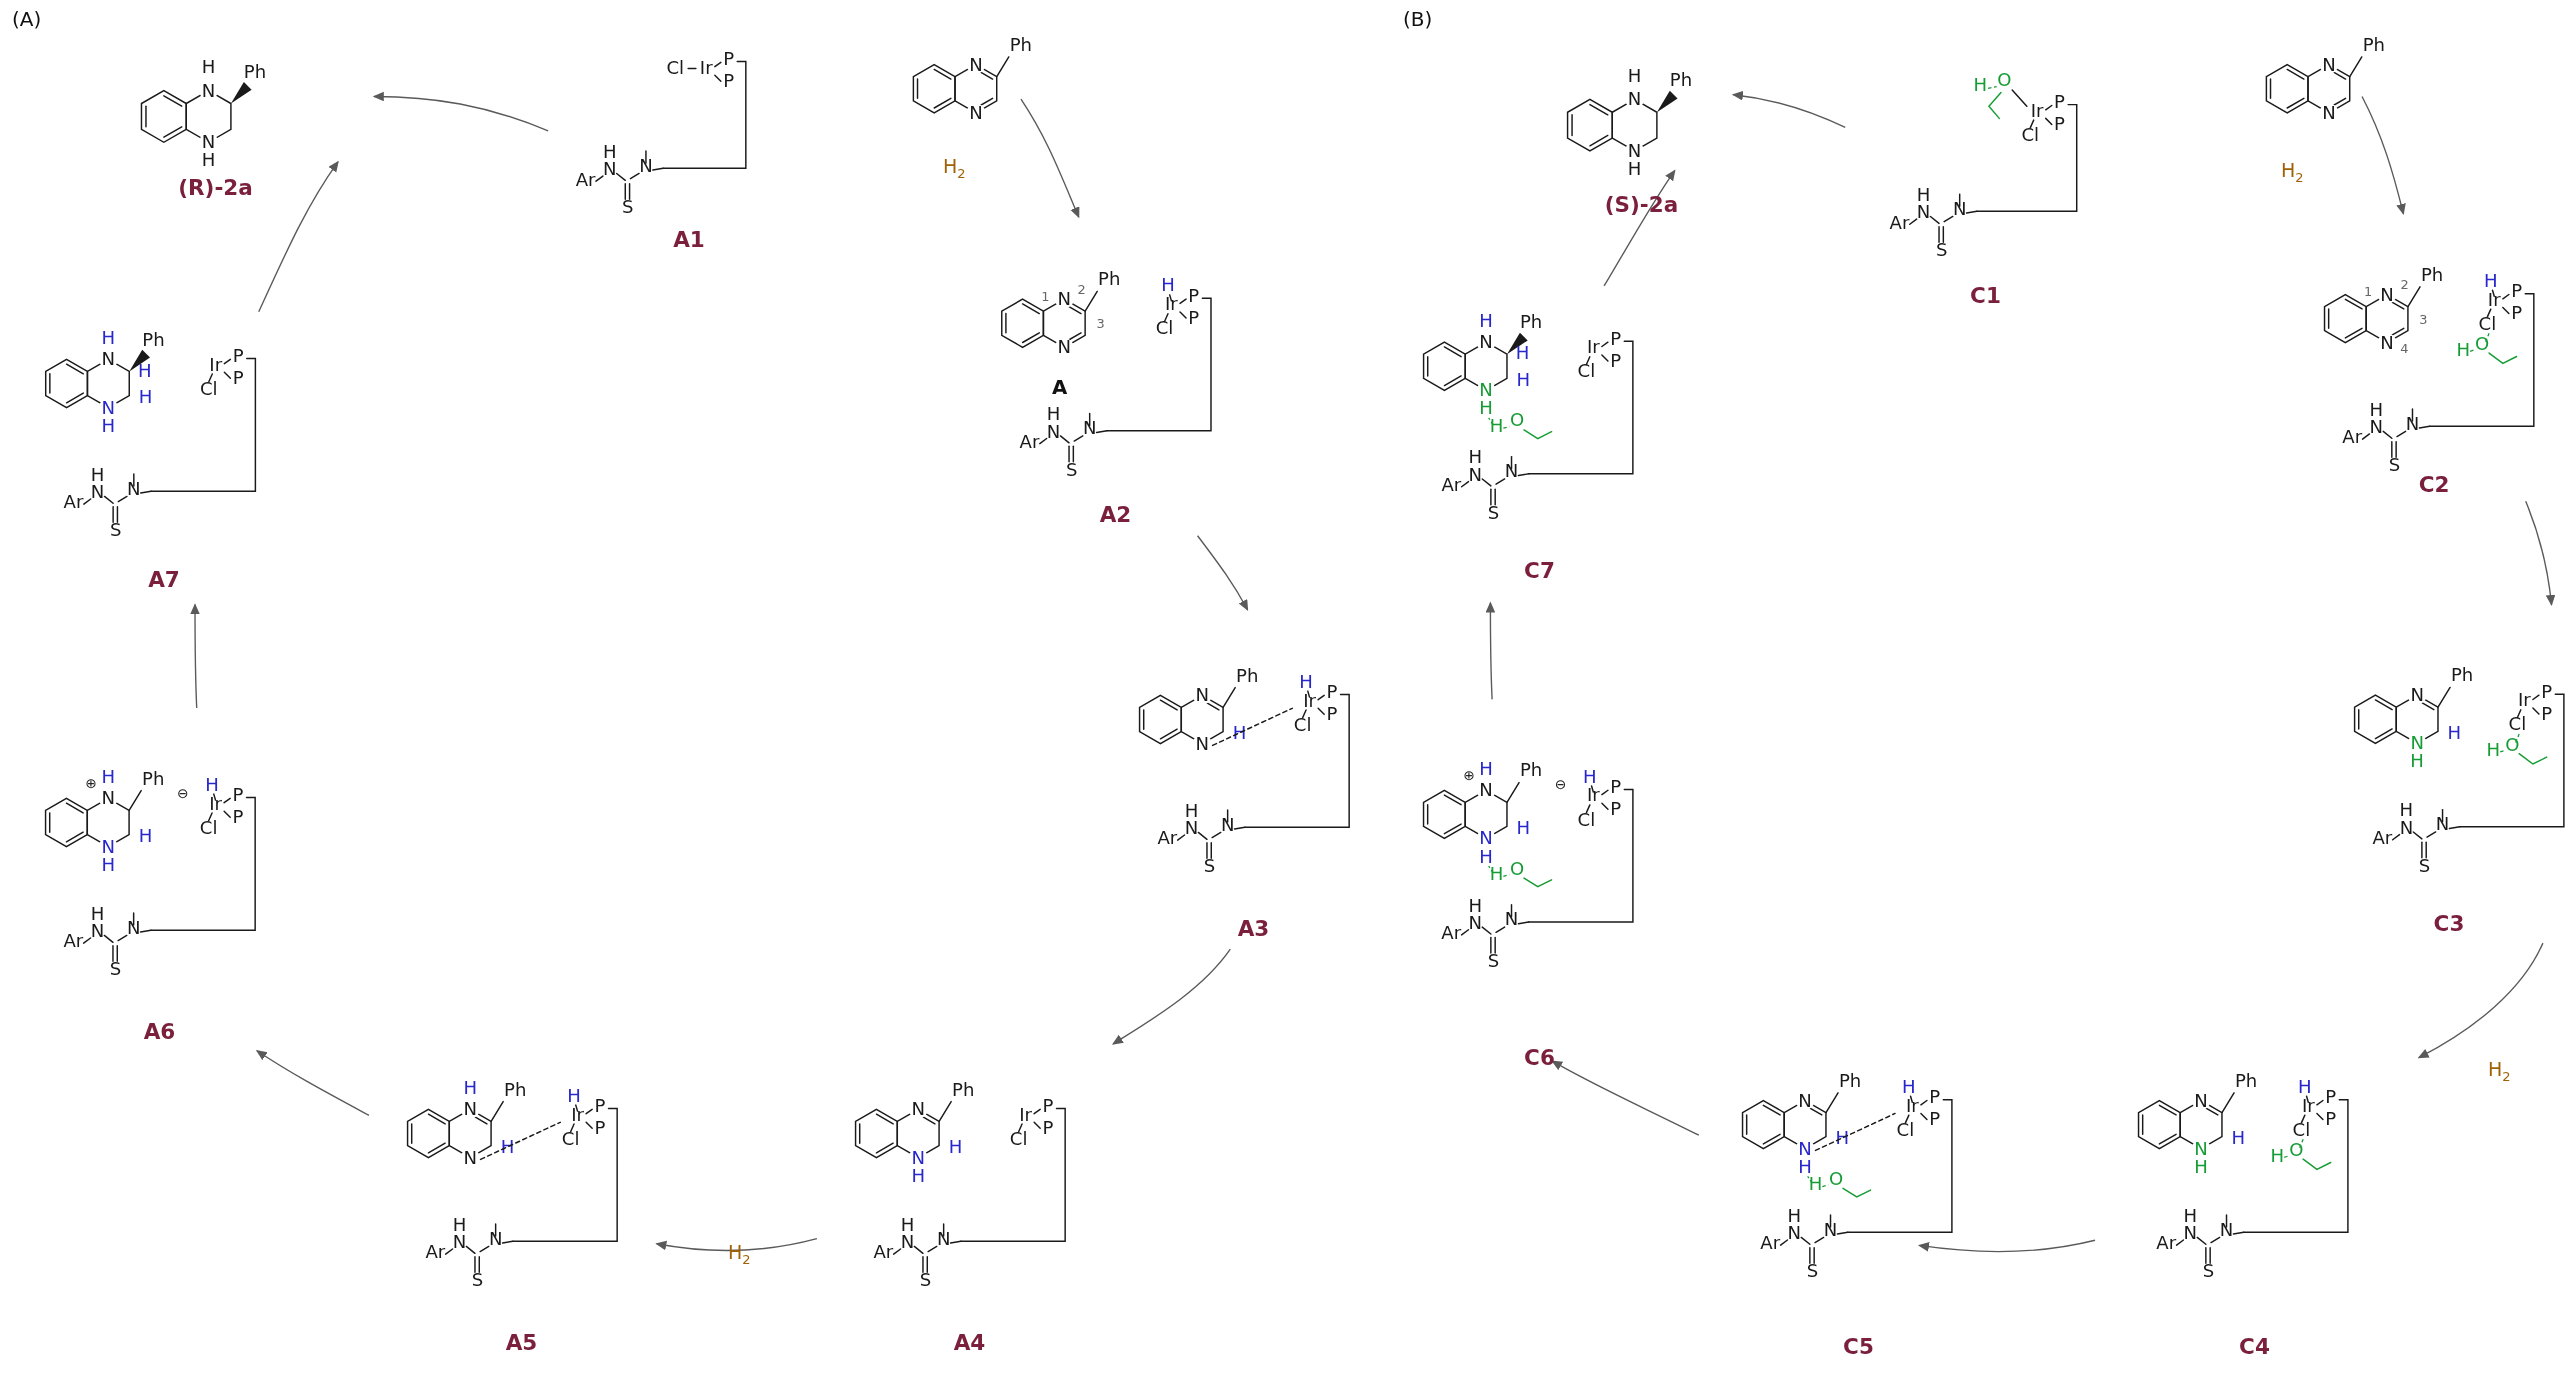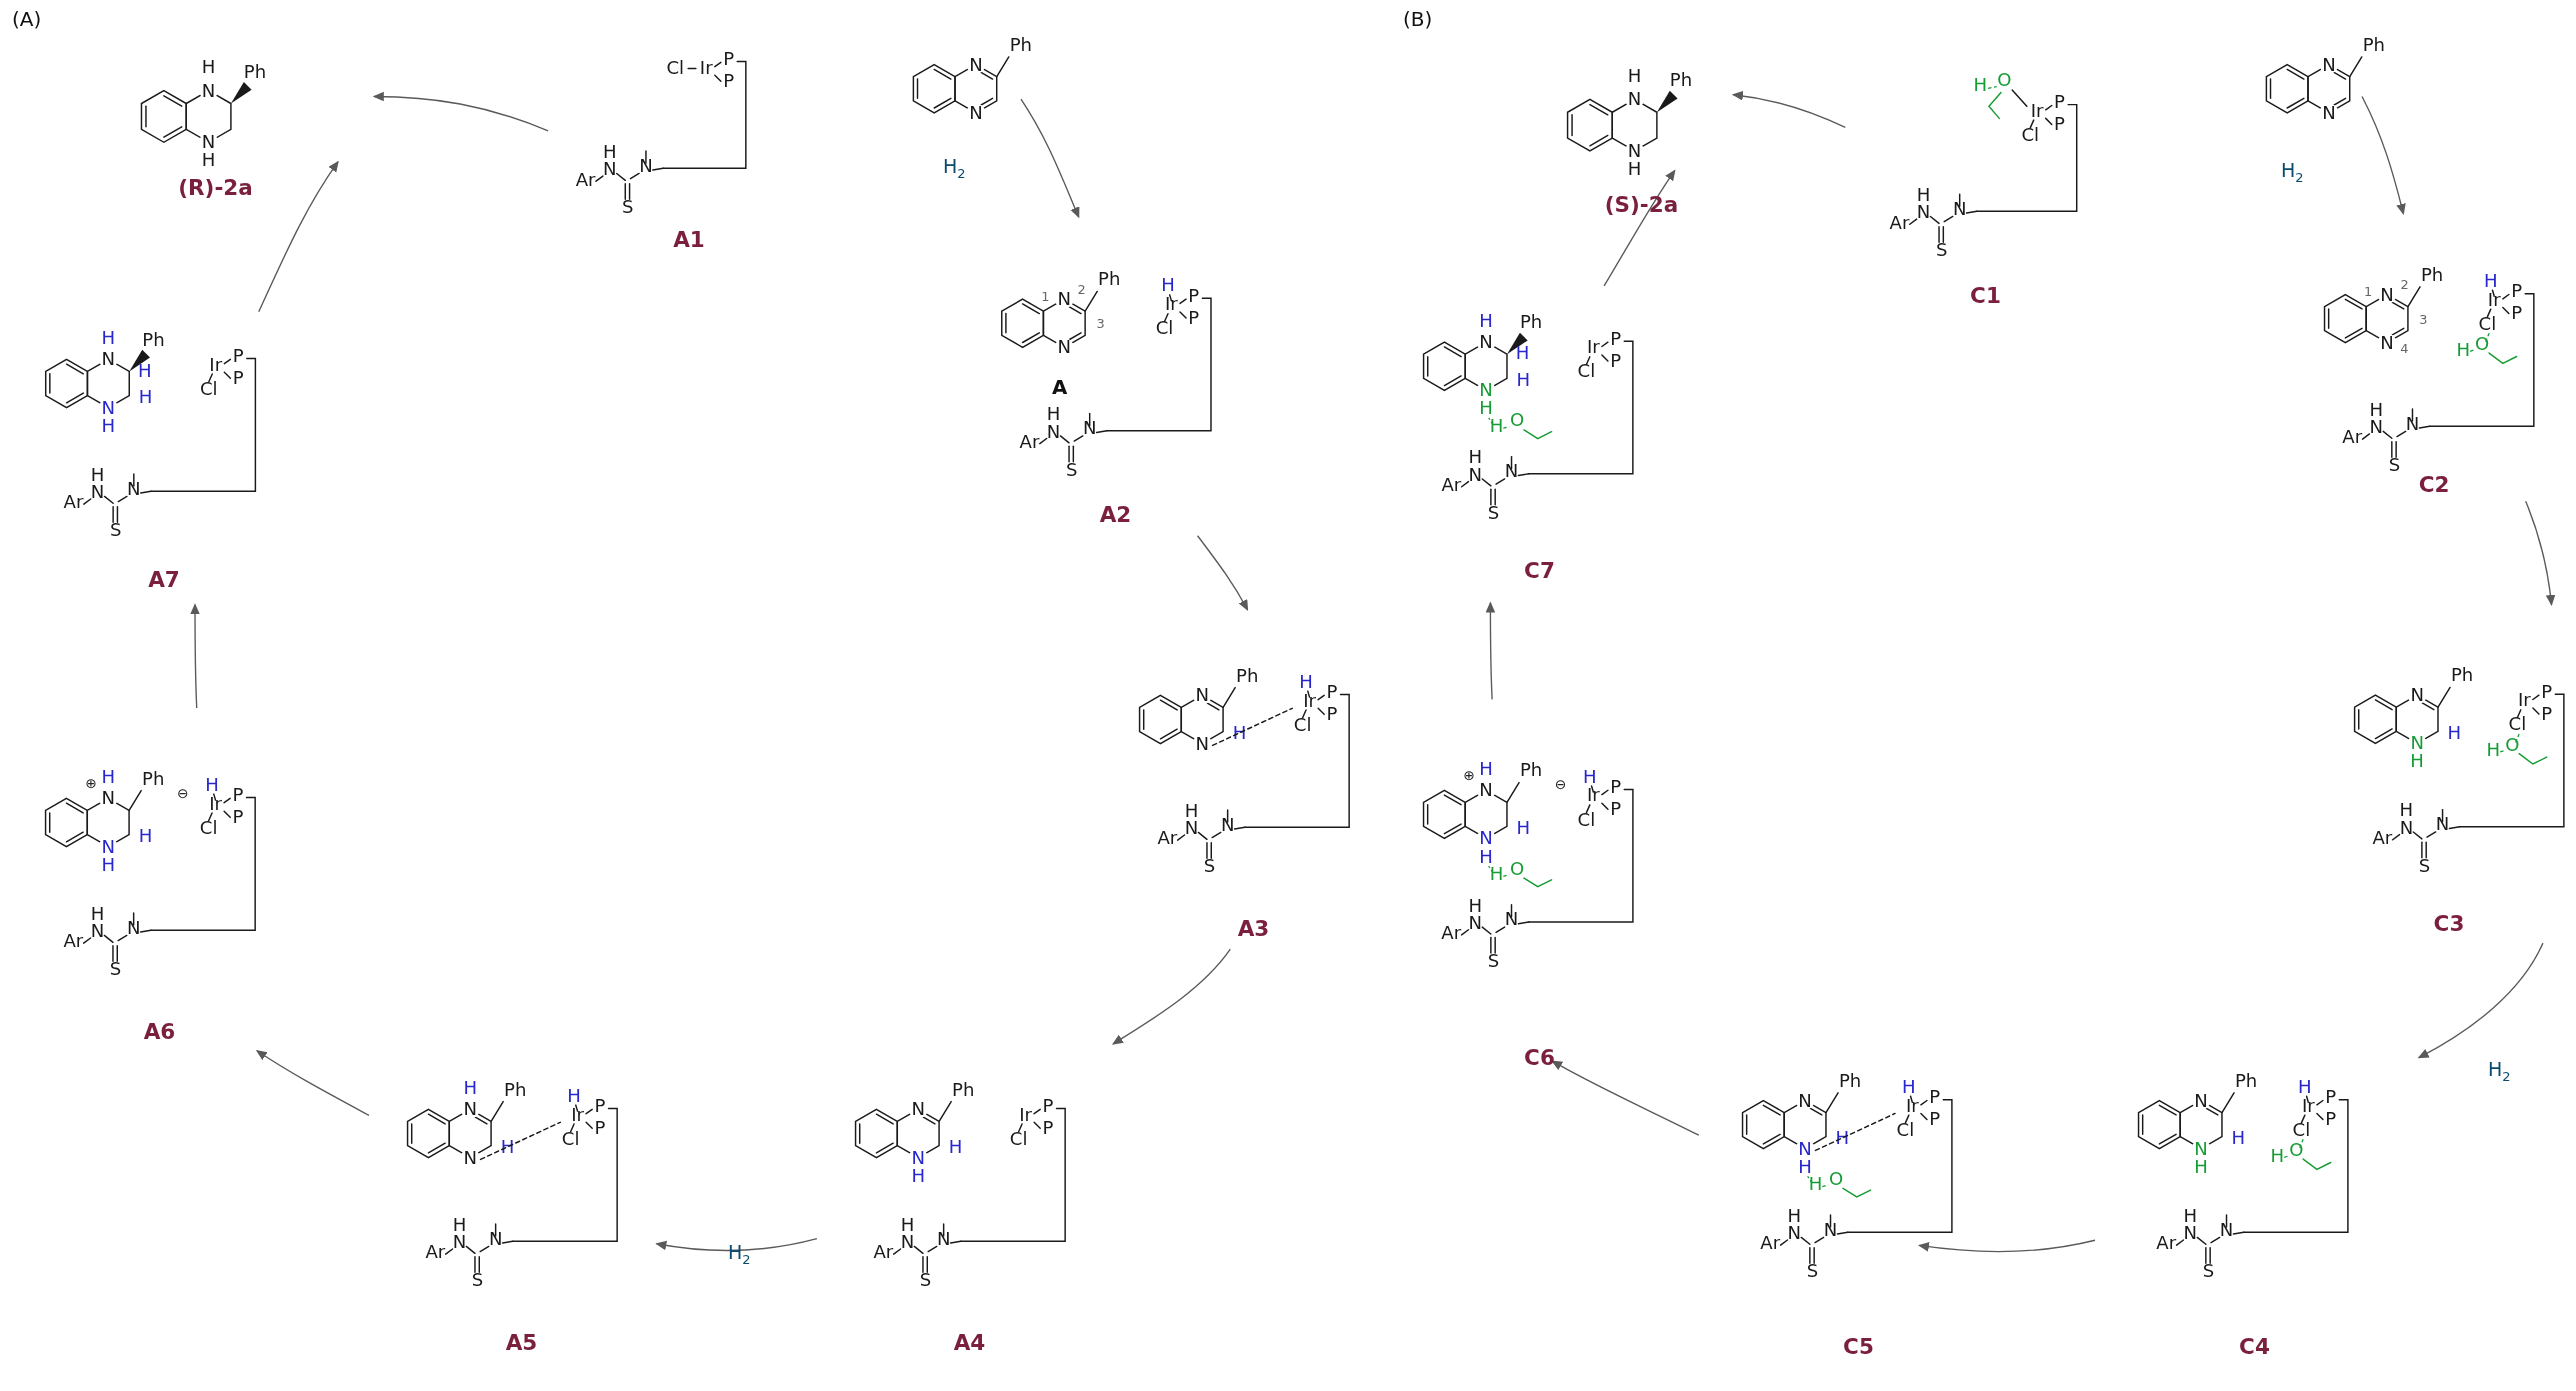--- a/index.html
+++ b/index.html
@@ -13,21 +13,21 @@
   text.gray{font-size:15px;fill:#666;}
   text.lbl{font-family:"DejaVu Sans",sans-serif;font-size:25px;font-weight:bold;fill:#7a1f3c;}
   text.sublbl{font-family:"DejaVu Sans",sans-serif;font-size:23px;font-weight:bold;fill:#111111;}
   .bond{stroke:#1a1a1a;stroke-width:1.7;fill:none;stroke-linecap:round;}
   .gbond{stroke:#169c35;stroke-width:1.7;fill:none;stroke-linecap:round;}
   .dash{stroke-dasharray:5 4;}
   .gdash{stroke:#169c35;stroke-width:1.5;fill:none;stroke-dasharray:4 3;}
   .nbg{fill:#ffffff;stroke:none;}
   .wedge{fill:#1a1a1a;stroke:none;}
   .panel-label{position:absolute;font-size:20px;color:#111;font-family:"DejaVu Sans",sans-serif;}
-  .h2{position:absolute;font-size:19px;color:#0c4a6e;font-family:"DejaVu Sans",sans-serif;}
+  .h2{position:absolute;font-size:19px;color:#a16207;font-family:"DejaVu Sans",sans-serif;}
   .h2 sub{font-size:13px;}
   .arrows{position:absolute;left:0;top:0;pointer-events:none;}
 </style>
 </head>
 <body>
 
 <div id="stage">
   <div class="panel-label" style="left:12px;top:6.9px">(A)</div>
   <div class="panel-label" style="left:1403px;top:6.9px">(B)</div>
 <svg width="2576" height="1391" class="arrows" viewBox="0 0 2990 1615">

